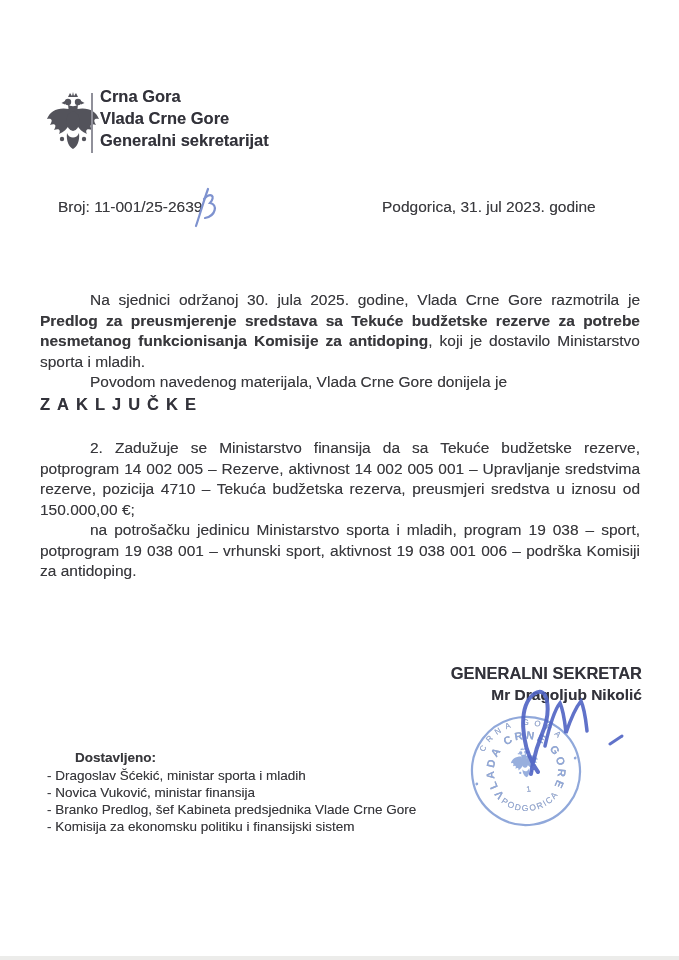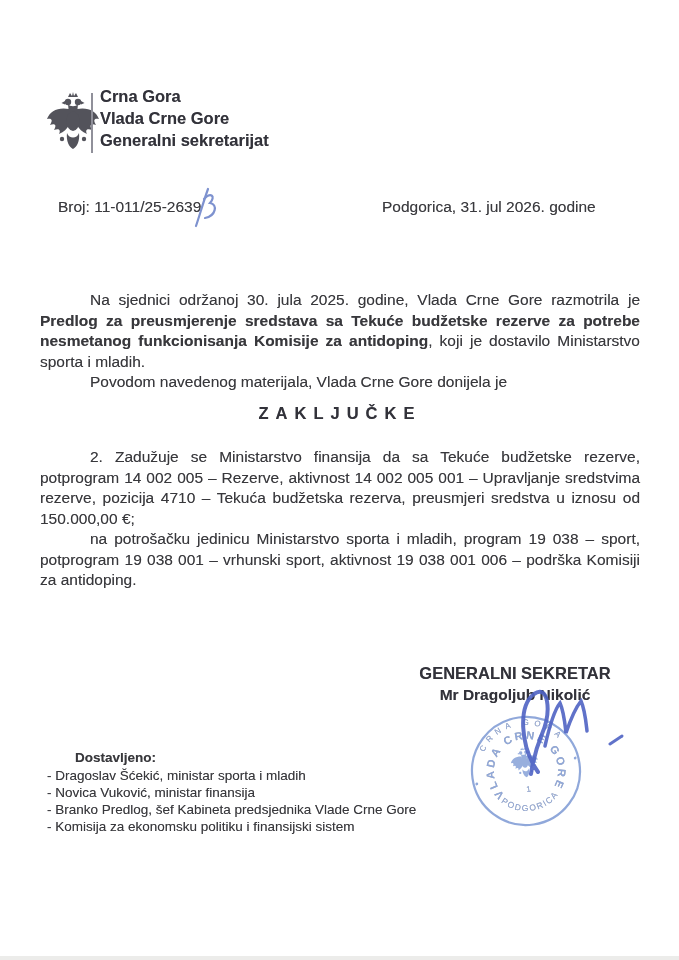--- a/index.html
+++ b/index.html
@@ -16,25 +16,25 @@
   .org-line{font-weight:bold;font-size:16.5px;line-height:22px;color:#32323a;}
   
   .ref-number{position:absolute;left:58px;top:198px;font-size:15.5px;}
   .ref-mark{position:absolute;left:190px;top:186px;}
   .ref-date{position:absolute;left:382px;top:198px;font-size:15.5px;}
   
   .body-text{position:absolute;left:40px;top:290px;width:600px;font-size:15.5px;line-height:20.5px;text-align:justify;color:#38383c;}
   .body-text p{margin:0;text-indent:50px;}
   .bold{font-weight:bold;}
   .conclusions-heading{
-    margin:10px 0 24px;text-align:center;font-weight:bold;font-size:16.5px;
+    margin:1px 0 24px;text-align:left;font-weight:bold;font-size:16.5px;
     letter-spacing:7px;color:#32323a;
   }
   
-  .signature-block{position:absolute;left:388px;top:662px;width:254px;text-align:center;font-weight:bold;color:#32323a;}
+  .signature-block{position:absolute;left:388px;top:662px;width:254px;text-align:right;font-weight:bold;color:#32323a;}
   .signature-title{font-size:16.5px;line-height:22px;}
   .signature-name{font-size:15.5px;line-height:21px;}
   
   .distribution{position:absolute;left:47px;top:749px;font-size:13.5px;line-height:17px;color:#38383c;}
   .distribution-label{font-weight:bold;margin:0 0 1px 0;padding-left:28px;}
   .distribution ul{list-style:none;margin:0;padding:0;}
   
   .stamp{position:absolute;left:446px;top:691px;transform:rotate(-8deg);}
   .sig-scribble{position:absolute;left:490px;top:684px;}
   .scan-edge{position:absolute;left:0;bottom:0;width:100%;height:4px;background:#ececea;}
@@ -66,28 +66,28 @@
   <svg class="coa" width="58" height="66" viewBox="0 0 58 66">
     <use href="#eagle" fill="#53535b"></use>
   </svg>
   <div class="header-divider"></div>
   <div class="org-header">
     <div class="org-line">Crna Gora</div>
     <div class="org-line">Vlada Crne Gore</div>
     <div class="org-line">Generalni sekretarijat</div>
   </div>
 
-  <div class="ref-number">Broj: 11-011/25-2639</div>
+  <div class="ref-number">Broj: 11-001/25-2639</div>
   <svg class="ref-mark" width="30" height="44" viewBox="0 0 30 44">
     <g fill="none" stroke="#7e92cf" stroke-width="2.2" stroke-linecap="round">
       <path d="M6 40 C10 28 14 14 18 3"></path>
       <path d="M14 13 C21 6 26 10 20 17 C28 18 26 30 15 32"></path>
     </g>
   </svg>
-  <div class="ref-date">Podgorica, 31. jul 2026. godine</div>
+  <div class="ref-date">Podgorica, 31. jul 2023. godine</div>
 
   <div class="body-text">
     <p><span>Na sjednici održanoj 30. jula 2025. godine, Vlada Crne Gore razmotrila je </span><span class="bold">Predlog za preusmjerenje sredstava sa Tekuće budžetske rezerve za potrebe nesmetanog funkcionisanja Komisije za antidoping</span><span>, koji je dostavilo Ministarstvo sporta i mladih.</span></p>
     <p>Povodom navedenog materijala, Vlada Crne Gore donijela je</p>
     <div class="conclusions-heading">ZAKLJUČKE</div>
     <p>2. Zadužuje se Ministarstvo finansija da sa Tekuće budžetske rezerve, potprogram 14 002 005 – Rezerve, aktivnost 14 002 005 001 – Upravljanje sredstvima rezerve, pozicija 4710 – Tekuća budžetska rezerva, preusmjeri sredstva u iznosu od 150.000,00 €;</p>
     <p>na potrošačku jedinicu Ministarstvo sporta i mladih, program 19 038 – sport, potprogram 19 038 001 – vrhunski sport, aktivnost 19 038 001 006 – podrška Komisiji za antidoping.</p>
   </div>
 
   <div class="signature-block">

